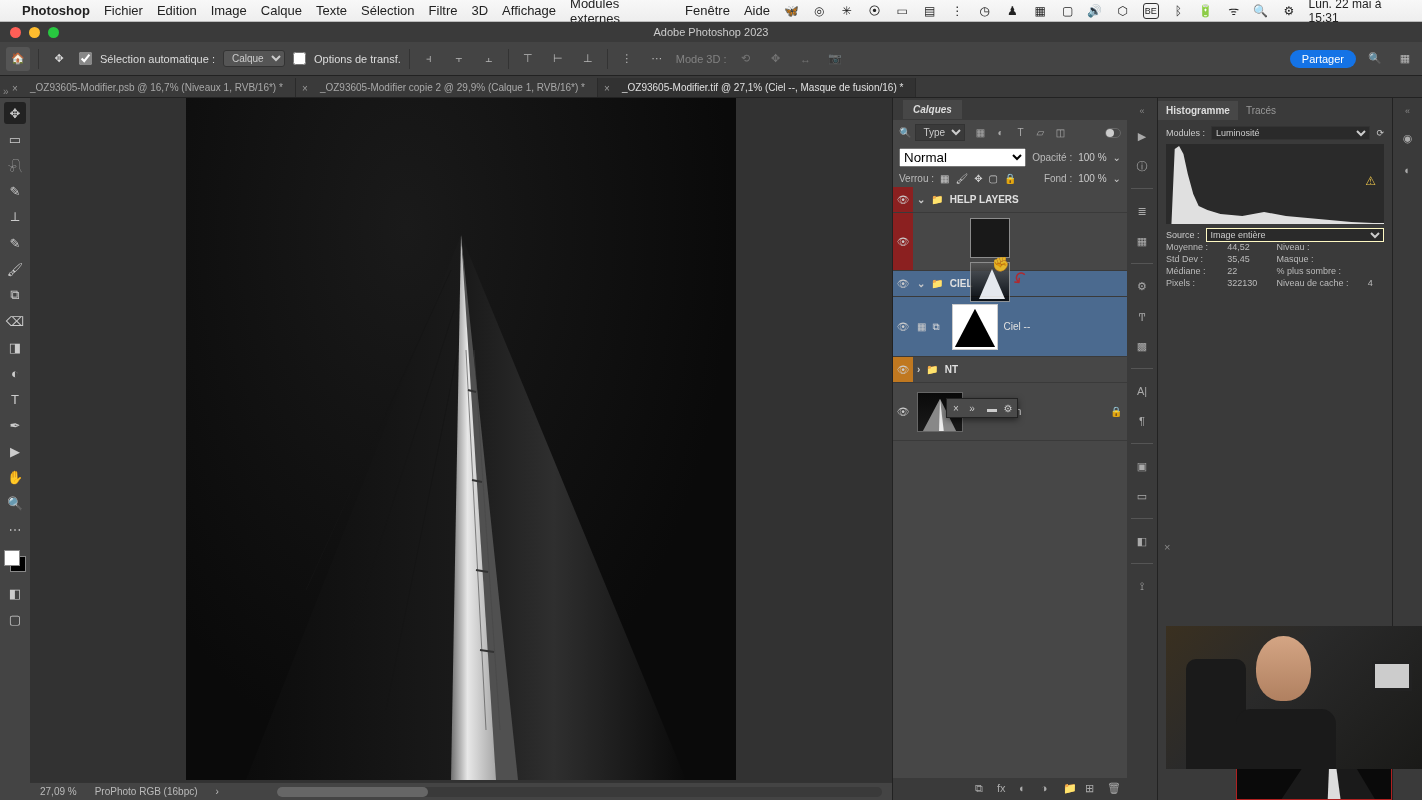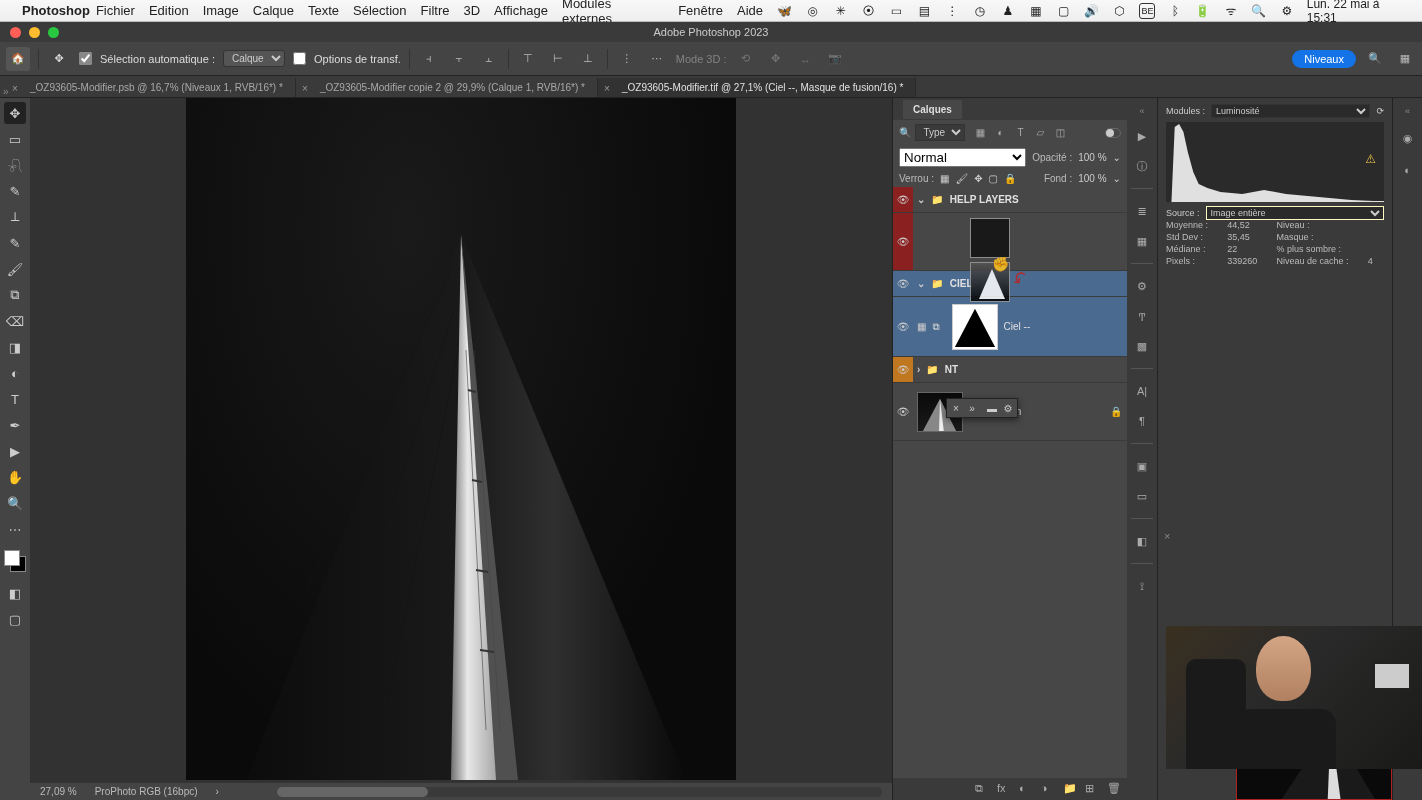--- a/index.html
+++ b/index.html
@@ -1,21 +1,21 @@
 <!DOCTYPE html>
 <html><head>
 <meta charset="utf-8">
 <style>
 * { margin:0; padding:0; box-sizing:border-box; font-family:-apple-system,BlinkMacSystemFont,"Helvetica Neue",Arial,sans-serif; }
 body { width:1422px; height:800px; background:#323232; color:#ccc; font-size:11px; overflow:hidden; position:relative; }
 
 
 .menubar { height:22px; background:linear-gradient(#f8f8f8,#eeeeee); display:flex; align-items:center; color:#222; font-size:13px; padding:0 10px; border-bottom:1px solid #bbb; }
 .menubar .apple { font-size:14px; margin-right:12px; }
-.menubar .appname { font-weight:700; margin-right:6px; }
+.menubar .appname { font-weight:700; margin-right:14px; }
 .menubar .mitem { margin-right:14px; cursor:default; }
 .menubar .right { margin-left:auto; display:flex; align-items:center; gap:12px; font-size:12px; }
 .menubar .right .ric { width:16px; height:16px; display:inline-flex; align-items:center; justify-content:center; }
 
 
 .wtitle { height:20px; background:#3a3a3a; display:flex; align-items:center; font-size:11px; color:#ccc; position:relative; }
 .wtitle .traffic { display:flex; gap:8px; margin-left:10px; }
 .wtitle .tdot { width:11px; height:11px; border-radius:50%; }
 .wtitle .ttext { position:absolute; left:50%; transform:translateX(-50%); color:#ccc; }
 
@@ -49,21 +49,21 @@
 .canvas { flex:1; display:flex; align-items:center; justify-content:center; overflow:hidden; }
 .canvas .img { width:550px; height:690px; background:radial-gradient(ellipse at 40% 20%, #1a1a1a 0%, #0a0a0a 70%); position:relative; margin-top:-10px; }
 .canvas .img svg { width:100%; height:100%; }
 .status { height:18px; background:#444; display:flex; align-items:center; font-size:10px; color:#bbb; padding:0 10px; gap:18px; border-top:1px solid #333; }
 .status .scroll { flex:1; margin-left:40px; height:10px; background:#3a3a3a; border-radius:5px; position:relative; }
 .status .scroll .thumb { position:absolute; left:0; top:0; bottom:0; width:25%; background:#666; border-radius:5px; }
 
 
 .rside { width:530px; display:flex; }
 .layerspanel { width:235px; background:#474747; display:flex; flex-direction:column; border-left:1px solid #222; }
-.panel-tab { height:22px; background:#3a3a3a; display:flex; align-items:center; font-size:10px; color:#ddd; padding-left:10px; }
+.panel-tab { height:22px; background:#3a3a3a; display:flex; align-items:center; font-size:10px; color:#ddd; padding-left:10px;font-style:italic; }
 .panel-tab span { background:#474747; padding:4px 10px; font-weight:600; }
 .layer-controls { padding:4px 6px; display:flex; align-items:center; gap:4px; font-size:10px; }
 .layer-controls select,.layer-controls input { background:#3a3a3a; border:1px solid #333; color:#ccc; font-size:10px; padding:1px 3px; }
 .lc-row { display:flex; align-items:center; gap:6px; padding:3px 6px; font-size:10px; }
 .lc-row .lab { color:#bbb; }
 .lc-row select { flex:1; }
 .lc-icons { display:flex; gap:6px; margin-left:4px; }
 .lc-icons .li { width:14px; height:14px; color:#aaa; display:flex; align-items:center; justify-content:center; }
 
 .layers { flex:1; overflow:auto; font-size:10px; }
@@ -188,21 +188,21 @@
   <div class="ibtn">⊢</div>
   <div class="ibtn">⊥</div>
   <div class="divider"></div>
   <div class="ibtn">⋮</div>
   <div class="ibtn">⋯</div>
   <span style="opacity:.4">Mode 3D :</span>
   <div class="ibtn dim">⟲</div>
   <div class="ibtn dim">✥</div>
   <div class="ibtn dim">↔</div>
   <div class="ibtn dim">📷</div>
-  <div class="share">Niveaux</div>
+  <div class="share">Partager</div>
   <div class="ibtn">🔍</div>
   <div class="ibtn">▦</div>
 </div>
 
 <div class="tabbar">
   <div style="width:6px;color:#888;padding-left:3px;">»</div>
   <div class="tab"><span class="x">×</span><span>_OZ93605-Modifier.psb @ 16,7% (Niveaux 1, RVB/16*) *</span></div>
   <div class="tab"><span class="x">×</span><span>_OZ93605-Modifier copie 2 @ 29,9% (Calque 1, RVB/16*) *</span></div>
   <div class="tab active"><span class="x">×</span><span>_OZ93605-Modifier.tif @ 27,1% (Ciel --, Masque de fusion/16) *</span></div>
 </div>
@@ -402,20 +402,24 @@
       <div class="sep"></div>
       <div class="sc">▣</div>
       <div class="sc">▭</div>
       <div class="sep"></div>
       <div class="sc">◧</div>
       <div class="sep"></div>
       <div class="sc">⟟</div>
     </div>
 
     <div class="histopanel">
+      <div class="ptabs">
+        <span class="pt active">Histogramme</span>
+        <span class="pt">Tracés</span>
+      </div>
       <div class="body">
         <div style="display:flex;align-items:center;gap:6px;">
           <span>Modules :</span>
           <select style="flex:1;background:#2a2a2a;border:1px solid #333;color:#ccc;font-size:9px;"><option>Luminosité</option></select>
           <span>⟳</span>
         </div>
         <div class="histo">
           <span class="warn">⚠</span>
           <svg viewBox="0 0 200 80" preserveAspectRatio="none" style="width:100%;height:100%;">
             <polygon fill="#e0e0e0" points="0,80 5,80 8,5 12,2 16,10 20,30 25,50 30,62 38,66 50,70 70,72 90,68 110,72 130,74 150,76 170,78 190,79 200,79 200,80"></polygon>
@@ -432,21 +436,21 @@
             <span></span>
           <span>Std Dev :</span>
             <span>35,45</span>
           <span>Masque :</span>
             <span></span>
           <span>Médiane :</span>
             <span>22</span>
           <span>% plus sombre :</span>
             <span></span>
           <span>Pixels :</span>
-            <span>339260</span>
+            <span>322130</span>
           <span>Niveau de cache :</span>
             <span>4</span>
         </div>
       </div>
 
       <div style="flex:1"></div>
       <div style="height:16px;display:flex;align-items:center;padding-left:6px;color:#888;">×</div>
       <div class="navbody">
         <div class="navimg">
           <svg viewBox="0 0 156 110">

